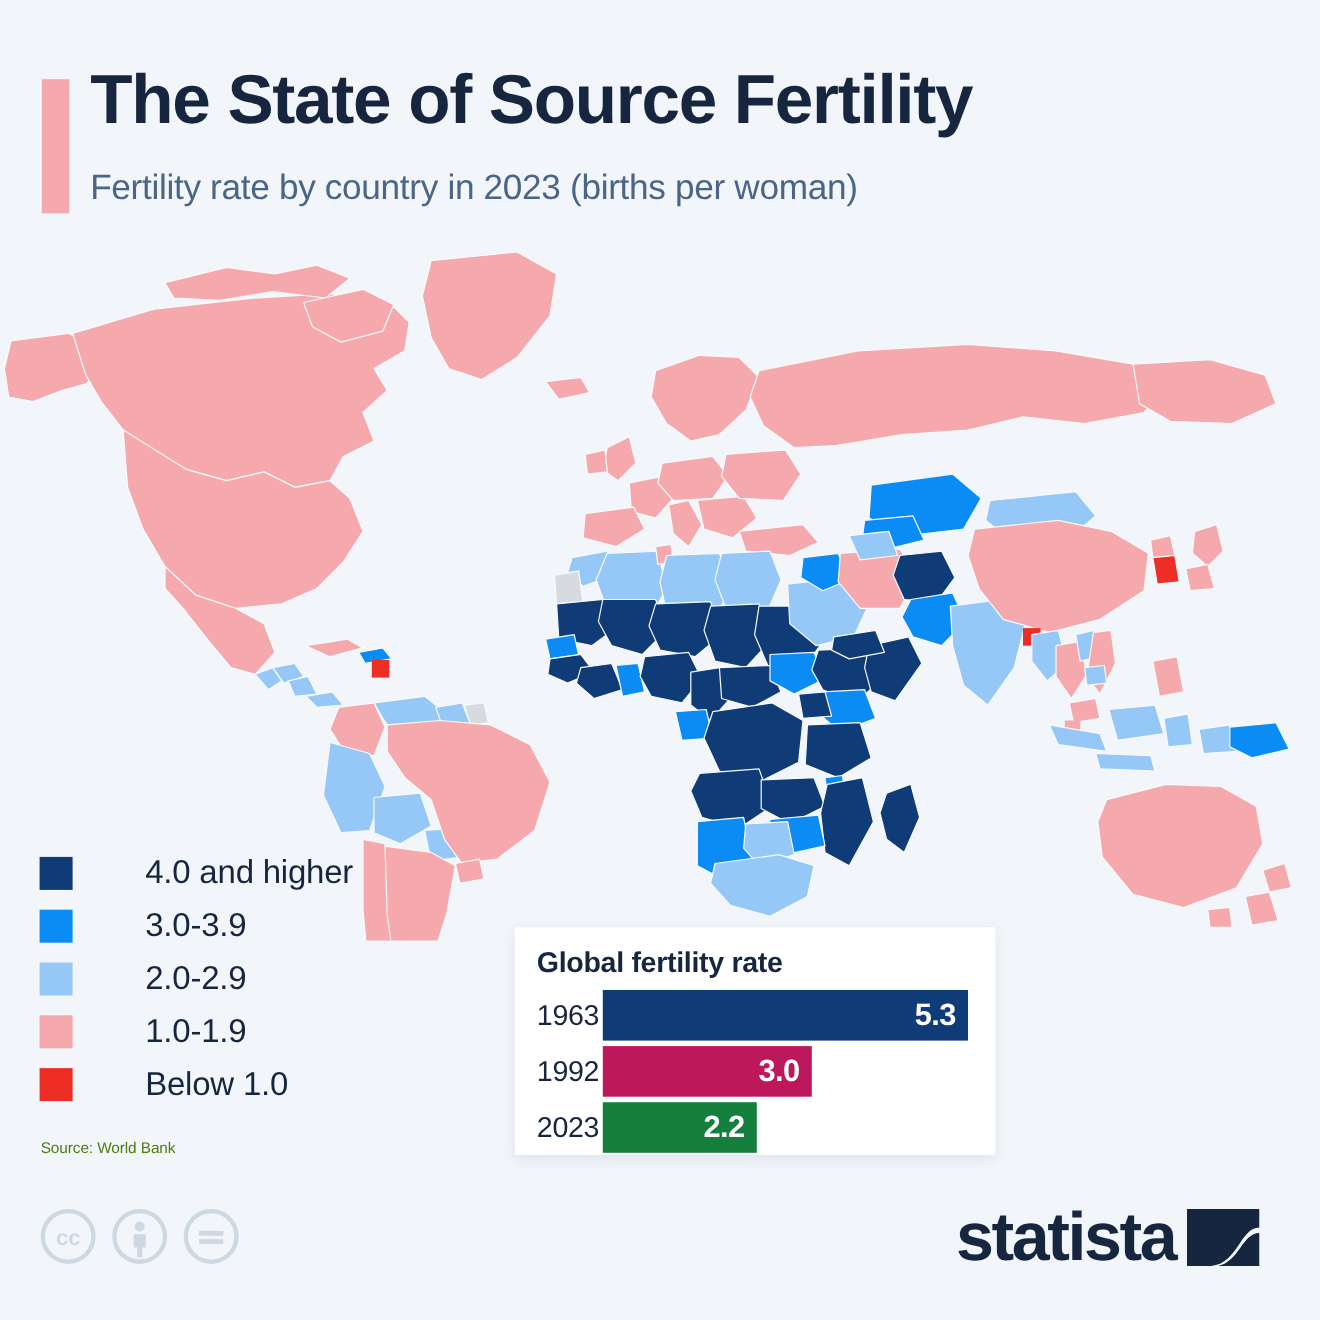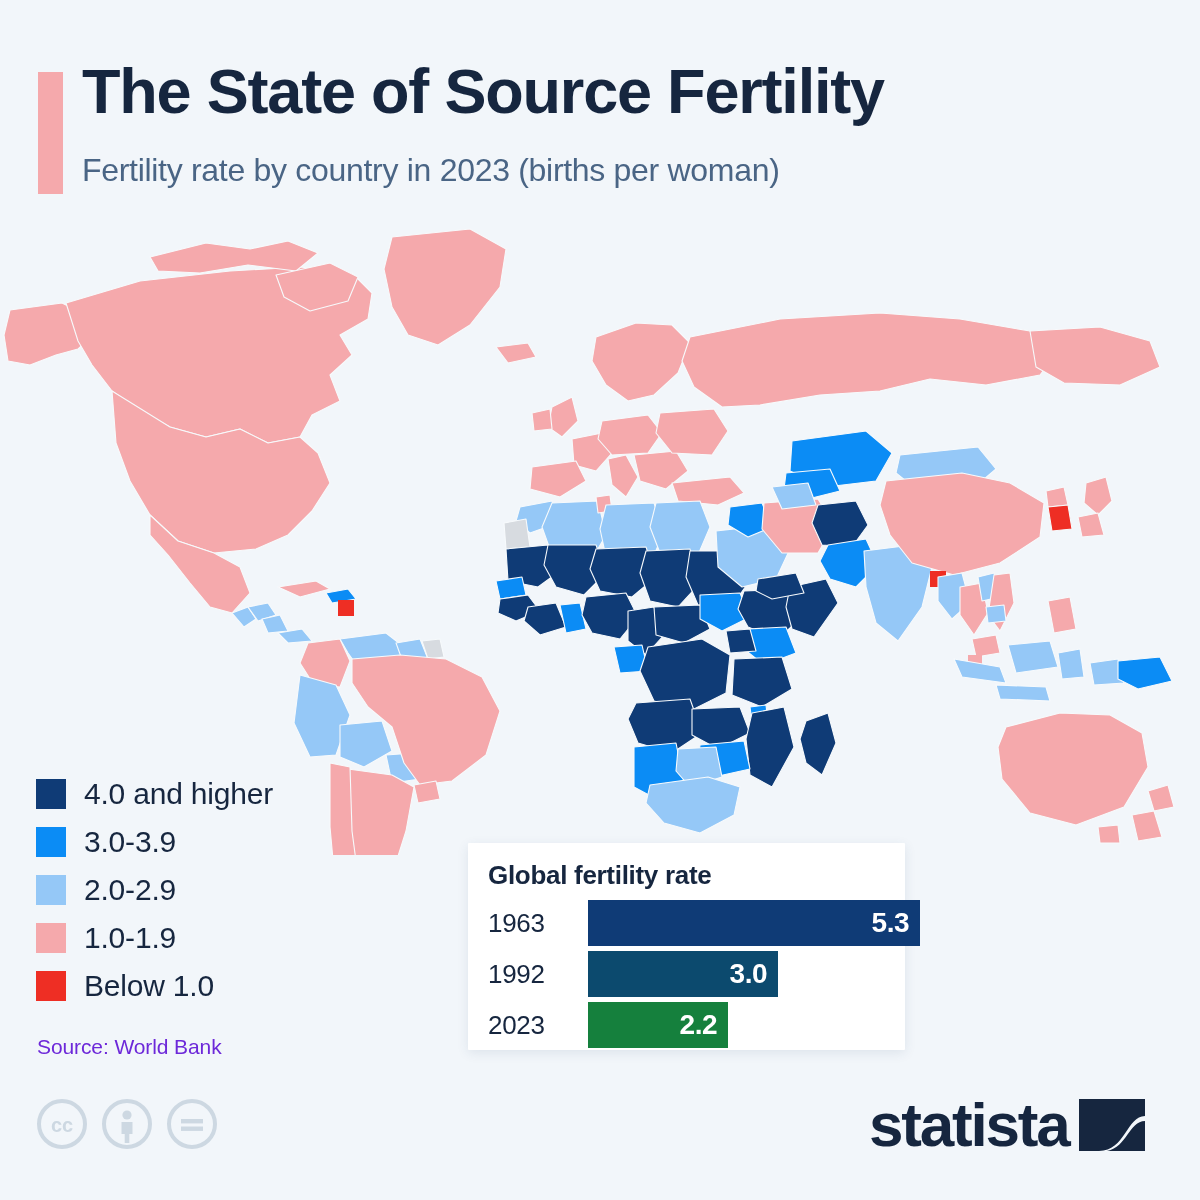--- a/index.html
+++ b/index.html
@@ -26,31 +26,31 @@
     font-size:32px;font-weight:400;color:#4a6585;
     letter-spacing:-0.3px;white-space:nowrap;
   }
 
   
   #map-wrap{position:absolute;left:0;top:215px;width:1200px;height:640px;}
   #map-svg{display:block;width:1200px;height:640px;}
 
   
   #legend{position:absolute;left:36px;top:770px;}
-  .legend-row{display:flex;align-items:center;height:48px;}
+  .legend-row{display:flex;align-items:center;height:48px;gap:48px;}
   .legend-swatch{width:30px;height:30px;flex:0 0 30px;}
   .legend-label{
     margin-left:18px;font-size:30px;color:#16263f;
     letter-spacing:-0.2px;white-space:nowrap;
   }
 
   
   #source{
     position:absolute;left:37px;top:1035px;
-    font-size:21px;color:#6d28d9;letter-spacing:-0.1px;
+    font-size:14px;color:#4d7c0f;letter-spacing:-0.1px;
   }
 
   
   #cc-icons{position:absolute;left:36px;top:1098px;display:flex;gap:13px;}
 
   
   #inset-card{
     position:absolute;left:468px;top:843px;width:437px;height:207px;
     background:#ffffff;border-radius:1px;
     box-shadow:0 3px 12px rgba(40,70,110,.10);
@@ -61,21 +61,21 @@
   }
   #inset-bars{position:absolute;left:20px;top:57px;width:400px;}
   .bar-row{display:flex;align-items:center;height:46px;margin-bottom:5px;}
   .bar-year{
     width:60px;flex:0 0 60px;text-align:left;
     font-size:26px;color:#16263f;letter-spacing:-0.3px;
   }
   .bar-track{flex:1;position:relative;height:46px;}
   .bar-fill{
     height:46px;display:flex;align-items:center;justify-content:flex-end;
-    box-sizing:border-box;padding-right:11px;margin-left:40px;
+    box-sizing:border-box;padding-right:11px;
   }
   .bar-value{font-size:28px;font-weight:700;color:#ffffff;letter-spacing:-0.5px;}
 
   
   #statista-logo{position:absolute;left:869px;top:1094px;display:flex;align-items:center;}
   #statista-word{
     font-size:62px;font-weight:700;color:#16263f;
     letter-spacing:-2.2px;line-height:1;
   }
   #statista-mark{margin-left:10px;}
@@ -288,21 +288,21 @@
         <span class="bar-year">1963</span>
         <span class="bar-track">
           <span class="bar-fill" style="width:332px;background:#0f3b76">
             <span class="bar-value">5.3</span>
           </span>
         </span>
       </div>
       <div class="bar-row">
         <span class="bar-year">1992</span>
         <span class="bar-track">
-          <span class="bar-fill" style="width:190px;background:#0c4a6e">
+          <span class="bar-fill" style="width:190px;background:#be185d">
             <span class="bar-value">3.0</span>
           </span>
         </span>
       </div>
       <div class="bar-row">
         <span class="bar-year">2023</span>
         <span class="bar-track">
           <span class="bar-fill" style="width:140px;background:#15803d">
             <span class="bar-value">2.2</span>
           </span>

